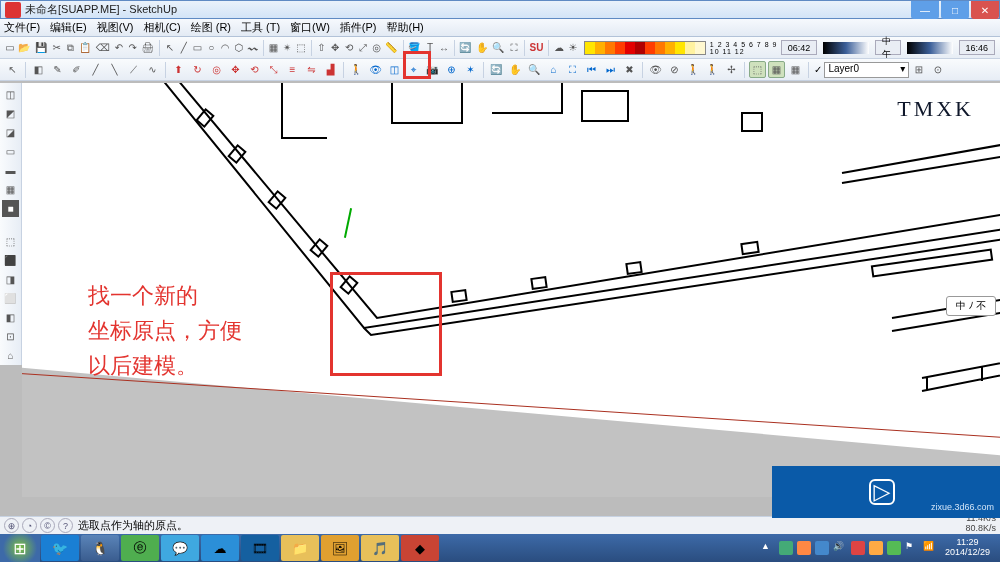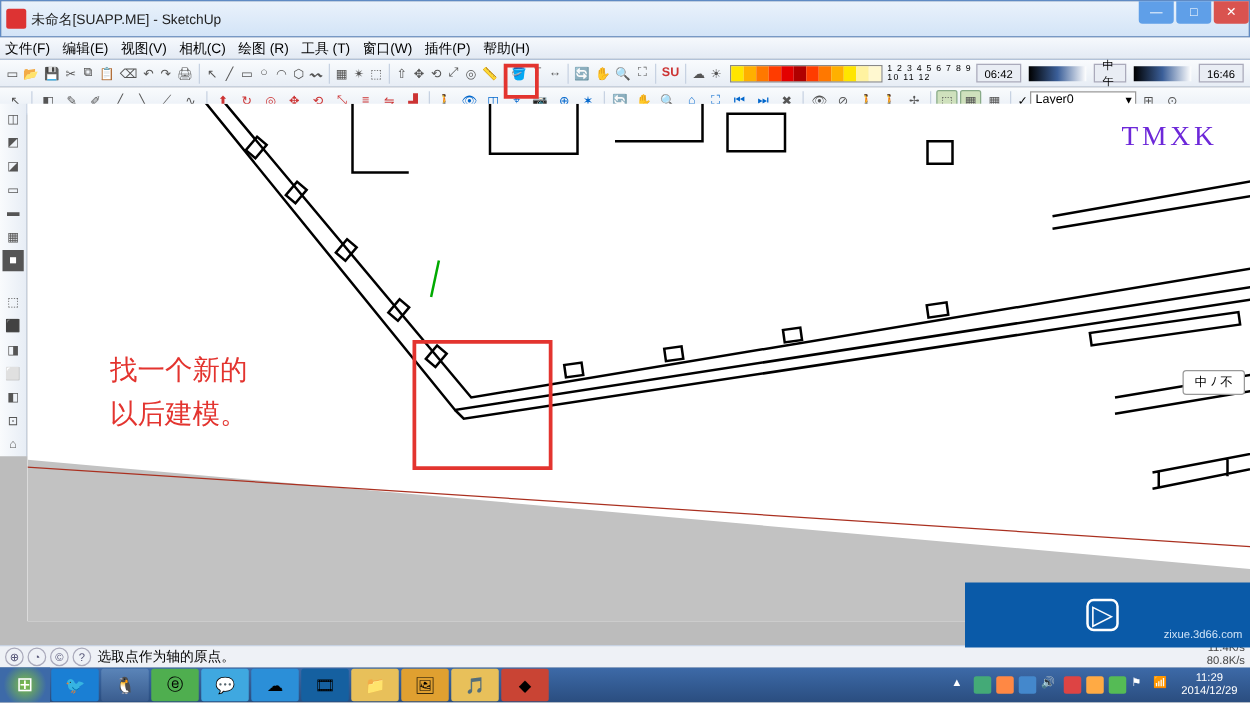--- a/index.html
+++ b/index.html
@@ -1,19 +1,19 @@
 <!DOCTYPE html>
 <html><head>
 <meta charset="utf-8">
 <style>
 * { margin: 0; padding: 0; box-sizing: border-box; font-family: "Microsoft YaHei", Tahoma, sans-serif; }
 body { width: 1000px; height: 562px; background: #bcbcbc; position: relative; overflow: hidden; }
 
 
-.titlebar { height: 30px; background: linear-gradient(#eaf2fb,#d3e4f7); display: flex; align-items: center; border: 1px solid #5f8ac3; }
+.titlebar { height: 19px; background: linear-gradient(#eaf2fb,#d3e4f7); display: flex; align-items: center; border: 1px solid #5f8ac3; }
 .titlebar .icon { width: 16px; height: 16px; margin: 0 4px; background: #d33; border-radius: 2px; }
 .titlebar .title { flex: 1; font-size: 11px; color: #222; }
 .winbtns { display: flex; height: 100%; }
 .winbtn { width: 28px; height: 18px; margin-left: 2px; display:flex;align-items:center;justify-content:center; font-size:10px; color:#fff; border-radius:0 0 3px 3px;}
 .min { background:#5f9fe8;} .max{background:#5f9fe8;} .close{background:#d9534f;}
 
 
 .menubar { height: 18px; background: linear-gradient(#f6f9fd,#e3eaf4); display:flex; align-items:center; padding:0 4px; font-size:11px; border-bottom:1px solid #b2c2d8;}
 .menubar span{ margin-right:10px; }
 
@@ -31,21 +31,21 @@
 
 .vtb{ position:absolute; left:0; top:83px; width:22px; background:linear-gradient(90deg,#f9fbfd,#e7edf5); border-right:1px solid #c7d2e2; display:flex; flex-direction:column; align-items:center; padding-top:2px;}
 .vtb .btn{ width:17px; height:17px; margin:1px 0; display:flex; align-items:center; justify-content:center; font-size:10px; color:#555;}
 
 
 .canvas{ position:absolute; left:22px; top:83px; right:0; height:414px; background:#fff; overflow:hidden;}
 .ground{ position:absolute; left:0; right:0; bottom:0; height:190px; background:#c2c2c2; clip-path: polygon(0 32%, 100% 78%, 100% 100%, 0 100%); }
 .axis-green{ position:absolute; left:347px; top:208px; width:2px; height:30px; background:#0a0; transform:rotate(12deg); }
 
 
-.wm-tmxk{ position:absolute; right:26px; top:96px; font-size:22px; color:#6d28d9; font-family:serif; letter-spacing:3px; }
+.wm-tmxk{ position:absolute; right:26px; top:96px; font-size:22px; color:#0f172a; font-family:serif; letter-spacing:3px; }
 .wm-logo{ position:absolute; right:0; top:466px; width:228px; height:52px; background:#0a5aa8; display:flex; align-items:center; justify-content:center; color:#fff; font-size:22px; }
 .wm-logo .play{ width:26px;height:26px;border:2px solid #fff;border-radius:6px;display:flex;align-items:center;justify-content:center;margin-right:8px;}
 .wm-sub{ position:absolute; right:6px; top:502px; font-size:9px; color:#cfe3f7;}
 
 
 .annot-text{ position:absolute; left:88px; top:278px; font-size:22px; color:#e3342f; line-height:1.6; font-family:"SimSun",serif;}
 .annot-box{ position:absolute; left:330px; top:272px; width:112px; height:104px; border:3px solid #e3342f;}
 
 
 .viewcube{ position:absolute; right:4px; top:296px; width:50px; height:20px; background:#fff; border:1px solid #999; border-radius:3px; font-size:10px; display:flex; align-items:center; justify-content:space-around;}
@@ -267,20 +267,21 @@
     </g>
   </svg>
 </div>
 
 <div class="highlight-box"></div>
 
 <div class="wm-tmxk">TMXK</div>
 
 <div class="annot-text">
   <div>找一个新的</div>
+  <div>坐标原点，方便</div>
   <div>以后建模。</div>
 </div>
 <div class="annot-box"></div>
 <div class="axis-green"></div>
 
 <div class="viewcube">中 ﾉ 不</div>
 
 <div class="status">
   <div class="sb">⊕</div>
   <div class="sb">◔</div>

